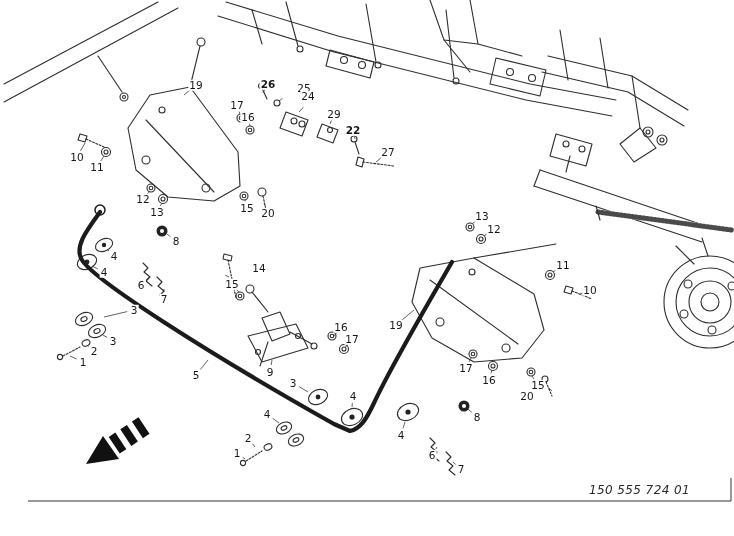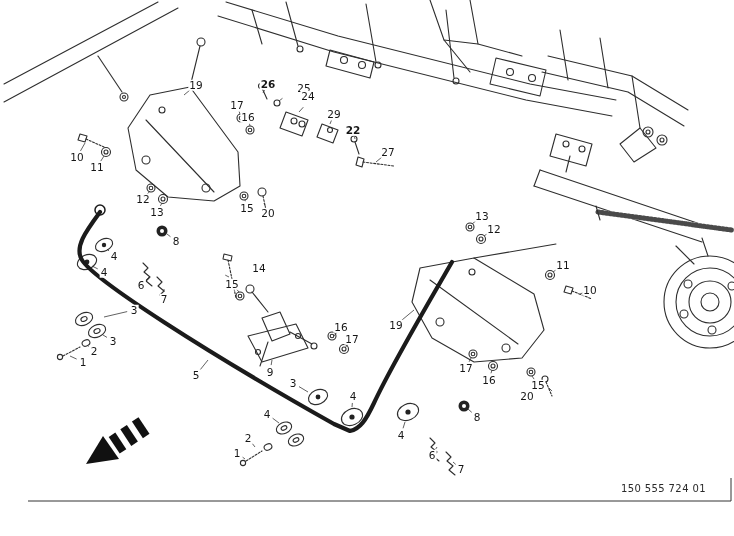--- a/index.html
+++ b/index.html
@@ -20,24 +20,25 @@
     transform:translate(-50%,-50%);
     font-size:10.5px;
     line-height:1;
     color:#161616;
     background:#ffffff;
     padding:0 1px;
     user-select:none;
   }
   .drawing-number{
     position:absolute;
-    right:28px;top:483px;
-    font-size:10px;
+    right:44px;top:483px;
+    font-size:12px;
     letter-spacing:0.4px;
     color:#2a2a2a;
+    font-style:italic;
   }
 </style>
 </head>
 <body>
 
 <div class="page">
 
   <svg class="art" viewBox="0 0 734 536" xmlns="http://www.w3.org/2000/svg">
     <g stroke="#2e2e2e" fill="none" stroke-width="1.1" stroke-linejoin="round" stroke-linecap="round">
 

